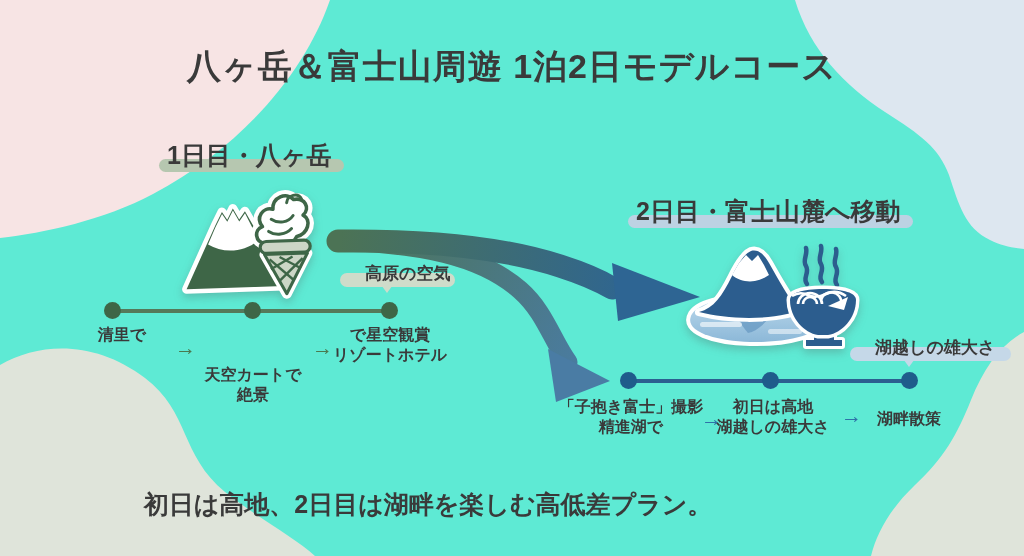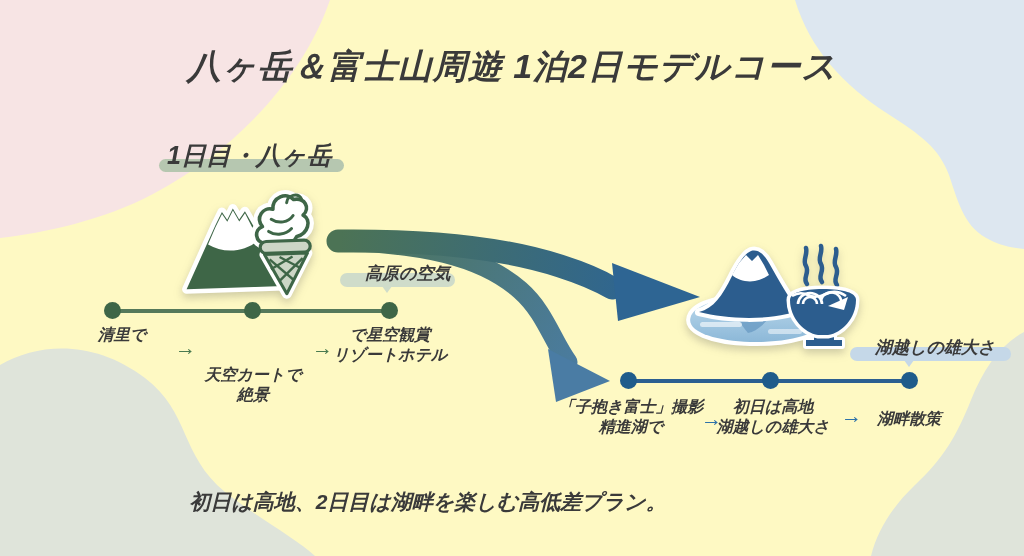--- a/index.html
+++ b/index.html
@@ -1,23 +1,23 @@
 <!DOCTYPE html>
 <html style="--text-dark: #3a3a3a; --day1-green: #3e6647; --day1-line: #55795a; --day1-arrow: #4a7a50; --day1-highlight: #b6c7b0; --day1-pill: #cfdcca; --cone-soft: #ccd6c6; --day2-blue: #2c5d8e; --day2-line: #2b5f90; --day2-dot: #1f5c8b; --day2-arrow: #2e72a8; --day2-highlight: #bdd2e3; --day2-pill: #c5d8e8; --lake-light: #bcd9ec; --lake-mid: #8cb8d8; --reflection-blue: #6d9ec6; --swoosh-green: #4c7355; --swoosh-blue: #2e6593; --swoosh-blue-light: #4a7ca4; --bg-pink: #f7e4e4; --bg-blue: #dde7f0; --bg-sage: #dfe4da;"><head>
 <meta charset="utf-8">
 <style>
   html,body{margin:0;padding:0;}
   body{font-family:"Liberation Sans","DejaVu Sans",sans-serif;background:#fff;}
-  #canvas{position:relative;width:1024px;height:556px;overflow:hidden;background:#fef9c3;font-style:italic;}
+  #canvas{position:relative;width:1024px;height:556px;overflow:hidden;background:#5eead4;}
   .abs{position:absolute;}
   svg{display:block;}
   .layer{position:absolute;left:0;top:0;pointer-events:none;}
   .title{left:0;top:44px;width:1024px;text-align:center;font-size:34px;font-weight:700;
          color:var(--text-dark);letter-spacing:1px;white-space:nowrap;}
-  .footer{left:0;top:488px;width:856px;text-align:center;font-size:21px;font-weight:600;
+  .footer{left:0;top:488px;width:856px;text-align:center;font-size:25px;font-weight:600;
           color:var(--text-dark);}
   .hdr{font-size:25px;font-weight:700;color:var(--text-dark);white-space:nowrap;}
   .hdr .txt{position:relative;z-index:2;}
   .hdr .bar{position:absolute;left:-8px;right:-12px;bottom:0px;height:13px;border-radius:7px;z-index:1;}
   .bar-d1{background:var(--day1-highlight);}
   .bar-d2{background:var(--day2-highlight);}
   .tl-line{height:3.5px;border-radius:2px;}
   .tl-line.d1{background:var(--day1-line);}
   .tl-line.d2{background:var(--day2-line);}
   .dot{width:17px;height:17px;border-radius:50%;}
@@ -111,20 +111,24 @@
     <div>で星空観賞</div>
     <div>リゾートホテル</div>
   </div>
 
   <div class="abs note" style="left:345px;top:262px;">
     <span class="pill pill-d1"></span>
     <span class="tail tail-d1" style="left:34px;"></span>
     <span class="txt">高原の空気</span>
   </div>
 
+  <div class="abs hdr" style="left:636px;top:195px;">
+    <span class="bar bar-d2"></span>
+    <span class="txt">2日目・富士山麓へ移動</span>
+  </div>
 
   <svg class="abs sticker" style="left:672px;top:234px;" width="196" height="120" viewBox="0 0 196 120">
     <defs>
       <linearGradient id="lakeg" x1="0" y1="0" x2="0" y2="1">
         <stop offset="0" style="stop-color:var(--lake-light)"></stop>
         <stop offset="1" style="stop-color:var(--lake-mid)"></stop>
       </linearGradient>
     </defs>
     <path d="M20,80 C28,68 58,62 92,64 C126,66 148,74 150,87 C151,99 118,109 78,108 C42,107 10,97 20,80 Z" fill="url(#lakeg)" stroke="#fff" stroke-width="8" paint-order="stroke"></path>
     <path d="M62,72 C75,68 92,68 102,73 C96,88 86,97 76,99 C68,90 63,80 62,72 Z" style="fill:var(--reflection-blue)" opacity="0.85"></path>

